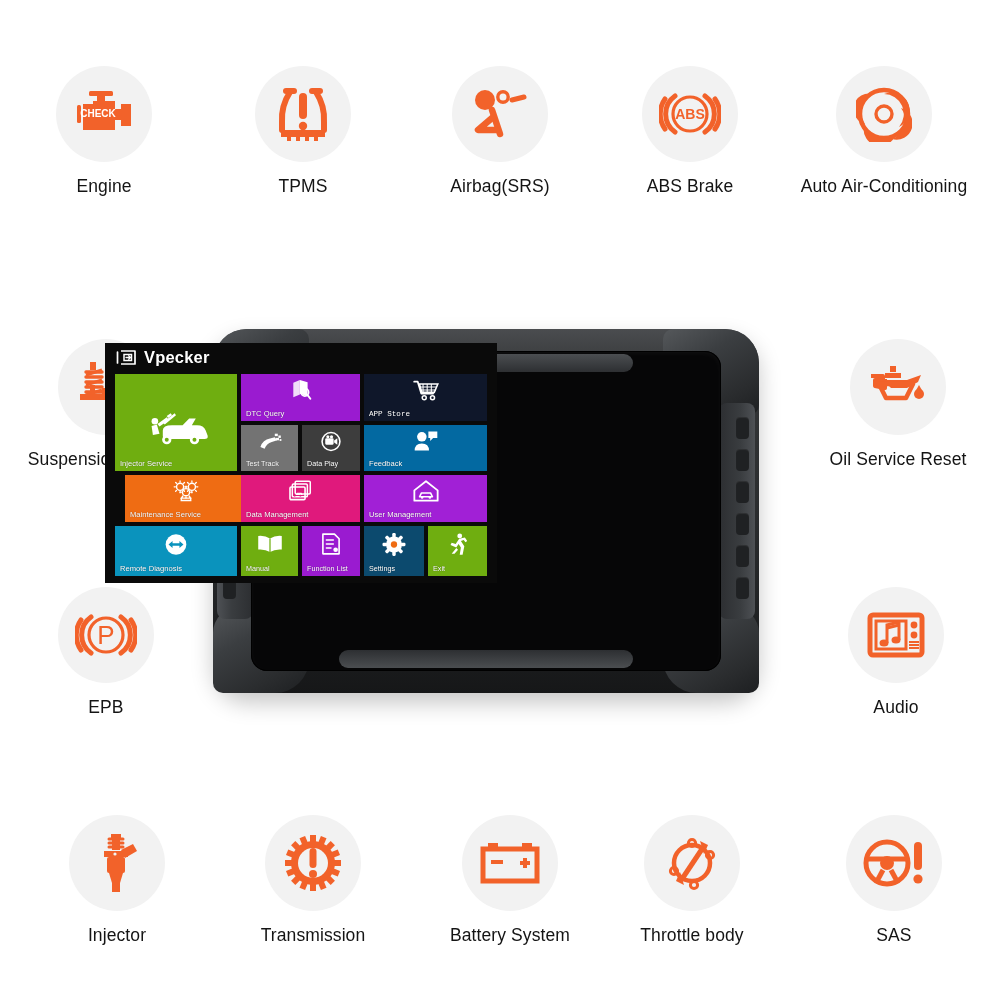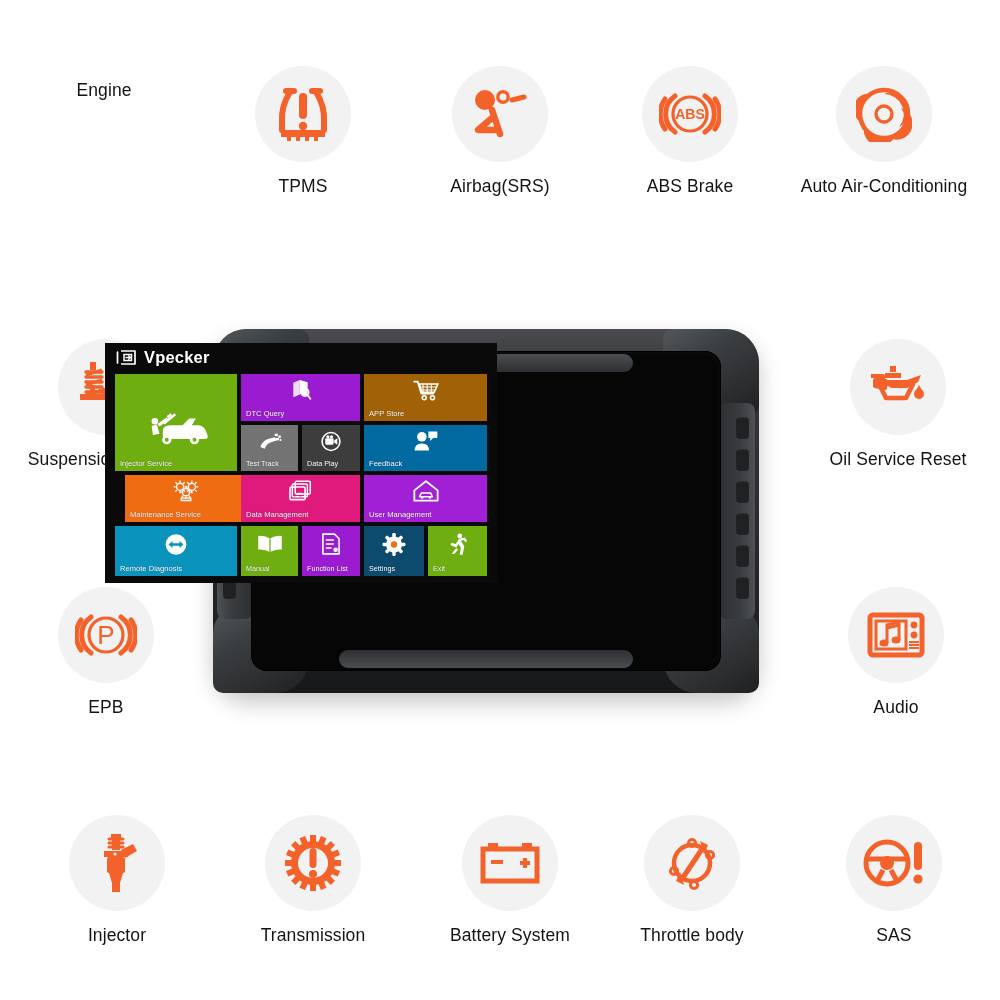--- a/index.html
+++ b/index.html
@@ -144,20 +144,29 @@
   }
   .tile.small .t-label { font-size: 7.2px; }
 </style>
 </head>
 <body>
 
 <div id="page">
 
   <div id="features">
       <div class="feature" style="left: 104px; top: 66px;">
+        <div class="feat-circle">
+          <svg width="62" height="52" viewBox="0 0 62 52">
+    <rect x="16" y="3" width="24" height="5" rx="1.5" fill="#f2622a"></rect>
+    <rect x="24" y="8" width="8" height="5" fill="#f2622a"></rect>
+    <path d="M10 16 h10 v-3 h22 v8 h6 v-5 h10 v22 h-10 v-6 h-6 v10 h-32 z" fill="#f2622a"></path>
+    <rect x="4" y="17" width="4" height="18" rx="1.5" fill="#f2622a"></rect>
+    <text x="25" y="29" font-family="Liberation Sans, sans-serif" font-size="10" font-weight="bold" fill="#fff" text-anchor="middle">CHECK</text>
+  </svg>
+        </div>
         <div class="feat-label">Engine</div>
       </div>
       <div class="feature" style="left: 303px; top: 66px;">
         <div class="feat-circle">
           <svg width="58" height="56" viewBox="0 0 58 56">
     <path d="M16 6 Q7 20 8 36 L8 44" stroke="#f2622a" stroke-width="6" fill="none" stroke-linecap="round"></path>
     <path d="M42 6 Q51 20 50 36 L50 44" stroke="#f2622a" stroke-width="6" fill="none" stroke-linecap="round"></path>
     <path d="M12 5 h8 M38 5 h8" stroke="#f2622a" stroke-width="6" stroke-linecap="round"></path>
     <rect x="7" y="44" width="44" height="7" fill="#f2622a"></rect>
     <rect x="13" y="51" width="4" height="4" fill="#f2622a"></rect>
@@ -430,21 +439,21 @@
         </div>
         <div class="tile" style="left: 126px; top: 0px; width: 119px; height: 47px; background: rgb(154, 27, 208);">
           <div class="t-icon" style="top:5px;width:26px;height:22px"><svg viewBox="0 0 40 40" width="100%" height="100%">
     <path d="M6 7 l12 -5 v26 l-12 5 z" fill="#ffffff" opacity=".85"></path>
     <path d="M18 2 l14 4 v26 l-14 -5 z" fill="#ffffff"></path>
     <circle cx="27" cy="24" r="7" fill="none" stroke="#ffffff" stroke-width="3"></circle>
     <path d="M32 29 l5 7" stroke="#ffffff" stroke-width="3.5" stroke-linecap="round"></path>
   </svg></div>
           <div class="t-label">DTC Query</div>
         </div>
-        <div class="tile" style="left: 249px; top: 0px; width: 123px; height: 47px; background: #a16207;">
+        <div class="tile" style="left: 249px; top: 0px; width: 123px; height: 47px; background: #0f172a; font-family: Liberation Mono, monospace;">
           <div class="t-icon" style="top:5px;width:26px;height:22px"><svg viewBox="0 0 44 36" width="100%" height="100%">
     <path d="M2 4 h6 l6 20 h20" fill="none" stroke="#ffffff" stroke-width="3" stroke-linecap="round" stroke-linejoin="round"></path>
     <path d="M11 8 h31 l-6 14 h-21 z" fill="none" stroke="#ffffff" stroke-width="2.6"></path>
     <path d="M17 8 v14 M24 8 v14 M31 8 v14 M12 13 h28 M14 18 h25" stroke="#ffffff" stroke-width="1.8"></path>
     <circle cx="19" cy="31" r="3.4" fill="none" stroke="#ffffff" stroke-width="2.6"></circle>
     <circle cx="33" cy="31" r="3.4" fill="none" stroke="#ffffff" stroke-width="2.6"></circle>
   </svg></div>
           <div class="t-label">APP Store</div>
         </div>
         <div class="tile small" style="left: 126px; top: 51px; width: 57px; height: 46px; background: #737373;">

